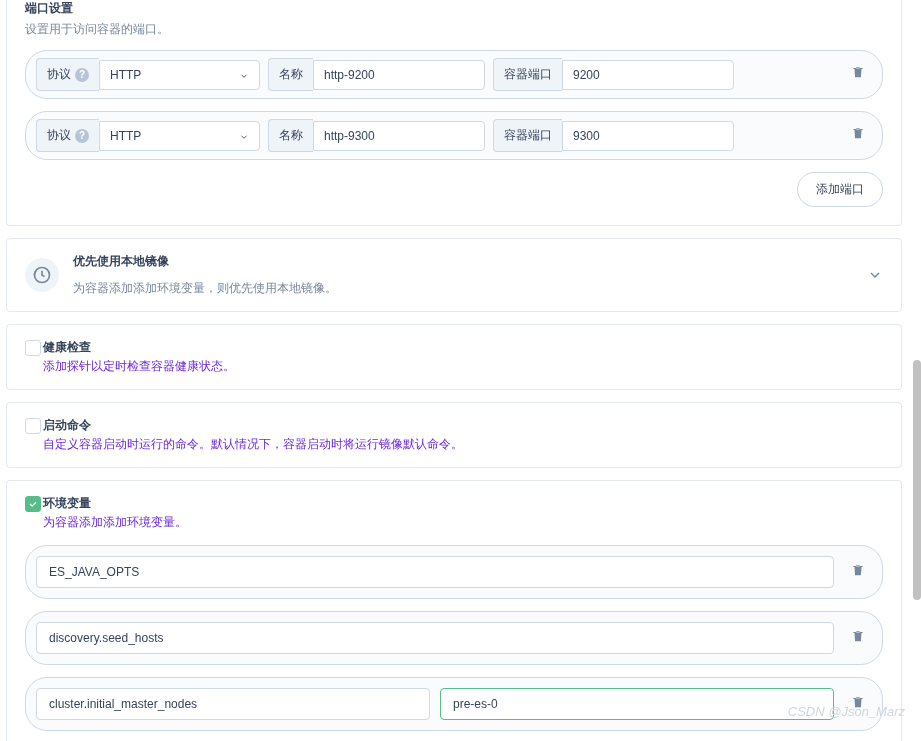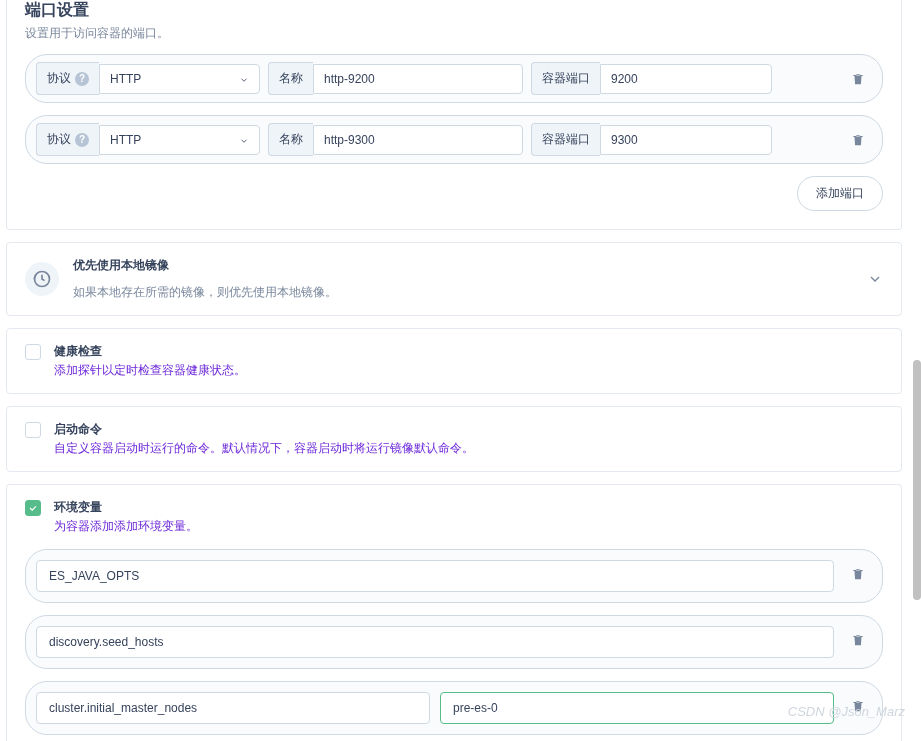--- a/index.html
+++ b/index.html
@@ -35,36 +35,36 @@
     }
     .panel-ports {
       border-top: none;
       border-top-left-radius: 0;
       border-top-right-radius: 0;
       padding-top: 0;
       padding-bottom: 18px;
     }
     .panel-title {
       font-weight: 600;
-      font-size: 16px;
+      font-size: 12px;
       color: #36435c;
       margin-bottom: 4px;
     }
     .panel-desc {
       color: #79879c;
       font-size: 12px;
       margin-bottom: 12px;
     }
     .port-row {
       background: #f9fbfd;
       border: 1px solid #cfd9e4;
       border-radius: 22px;
       padding: 7px 10px;
       display: flex;
-      align-items: center;
+      align-items: flex-start;
       gap: 8px;
       margin-bottom: 12px;
     }
     .field-group {
       display: flex;
       align-items: center;
     }
     .field-label {
       background: #eff4f9;
       border: 1px solid #cfd9e4;
@@ -104,21 +104,21 @@
       justify-content: space-between;
       align-items: center;
       cursor: pointer;
     }
     .chevron {
       width: 10px;
       height: 10px;
       display: inline-block;
     }
     .chevron svg { width: 100%; height: 100%; }
-    .name-input { width: 210px; }
+    .name-input { width: 172px; }
     .port-input { width: 172px; }
     .trash-btn {
       width: 28px;
       height: 28px;
       display: flex;
       align-items: center;
       justify-content: center;
       cursor: pointer;
       color: #79879c;
       margin-left: auto;
@@ -160,21 +160,21 @@
     .collapsible-desc { color: #79879c; font-size: 12px; }
     .expand-chevron {
       width: 16px;
       height: 16px;
       color: #79879c;
       cursor: pointer;
     }
     .checkbox-panel {
       display: flex;
       align-items: flex-start;
-      gap: 13px;
+      gap: 2px;
     }
     .checkbox {
       width: 16px;
       height: 16px;
       border: 1px solid #cfd9e4;
       border-radius: 3px;
       display: flex;
       align-items: center;
       justify-content: center;
       cursor: pointer;
@@ -296,21 +296,21 @@
   <div class="panel collapsible-panel">
     <div class="clock-icon">
       <svg viewBox="0 0 24 24" fill="none" stroke="currentColor" stroke-width="2">
           <circle cx="12" cy="12" r="9"></circle>
           <polyline points="12 7 12 12 15 14"></polyline>
           <path d="M3 12a9 9 0 0 1 2-5.5" stroke-dasharray="2 2"></path>
         </svg>
     </div>
     <div class="collapsible-text">
       <div class="collapsible-title">优先使用本地镜像</div>
-      <div class="collapsible-desc">如果本地存在所需的镜像，则优先使用本地镜像。</div>
+      <div class="collapsible-desc">为容器添加添加环境变量，则优先使用本地镜像。</div>
     </div>
     <div class="expand-chevron">
       <svg viewBox="0 0 24 24" fill="none" stroke="currentColor" stroke-width="2">
           <polyline points="6 9 12 15 18 9"></polyline>
         </svg>
     </div>
   </div>
 
   <div class="panel checkbox-panel">
     <div class="checkbox"></div>

